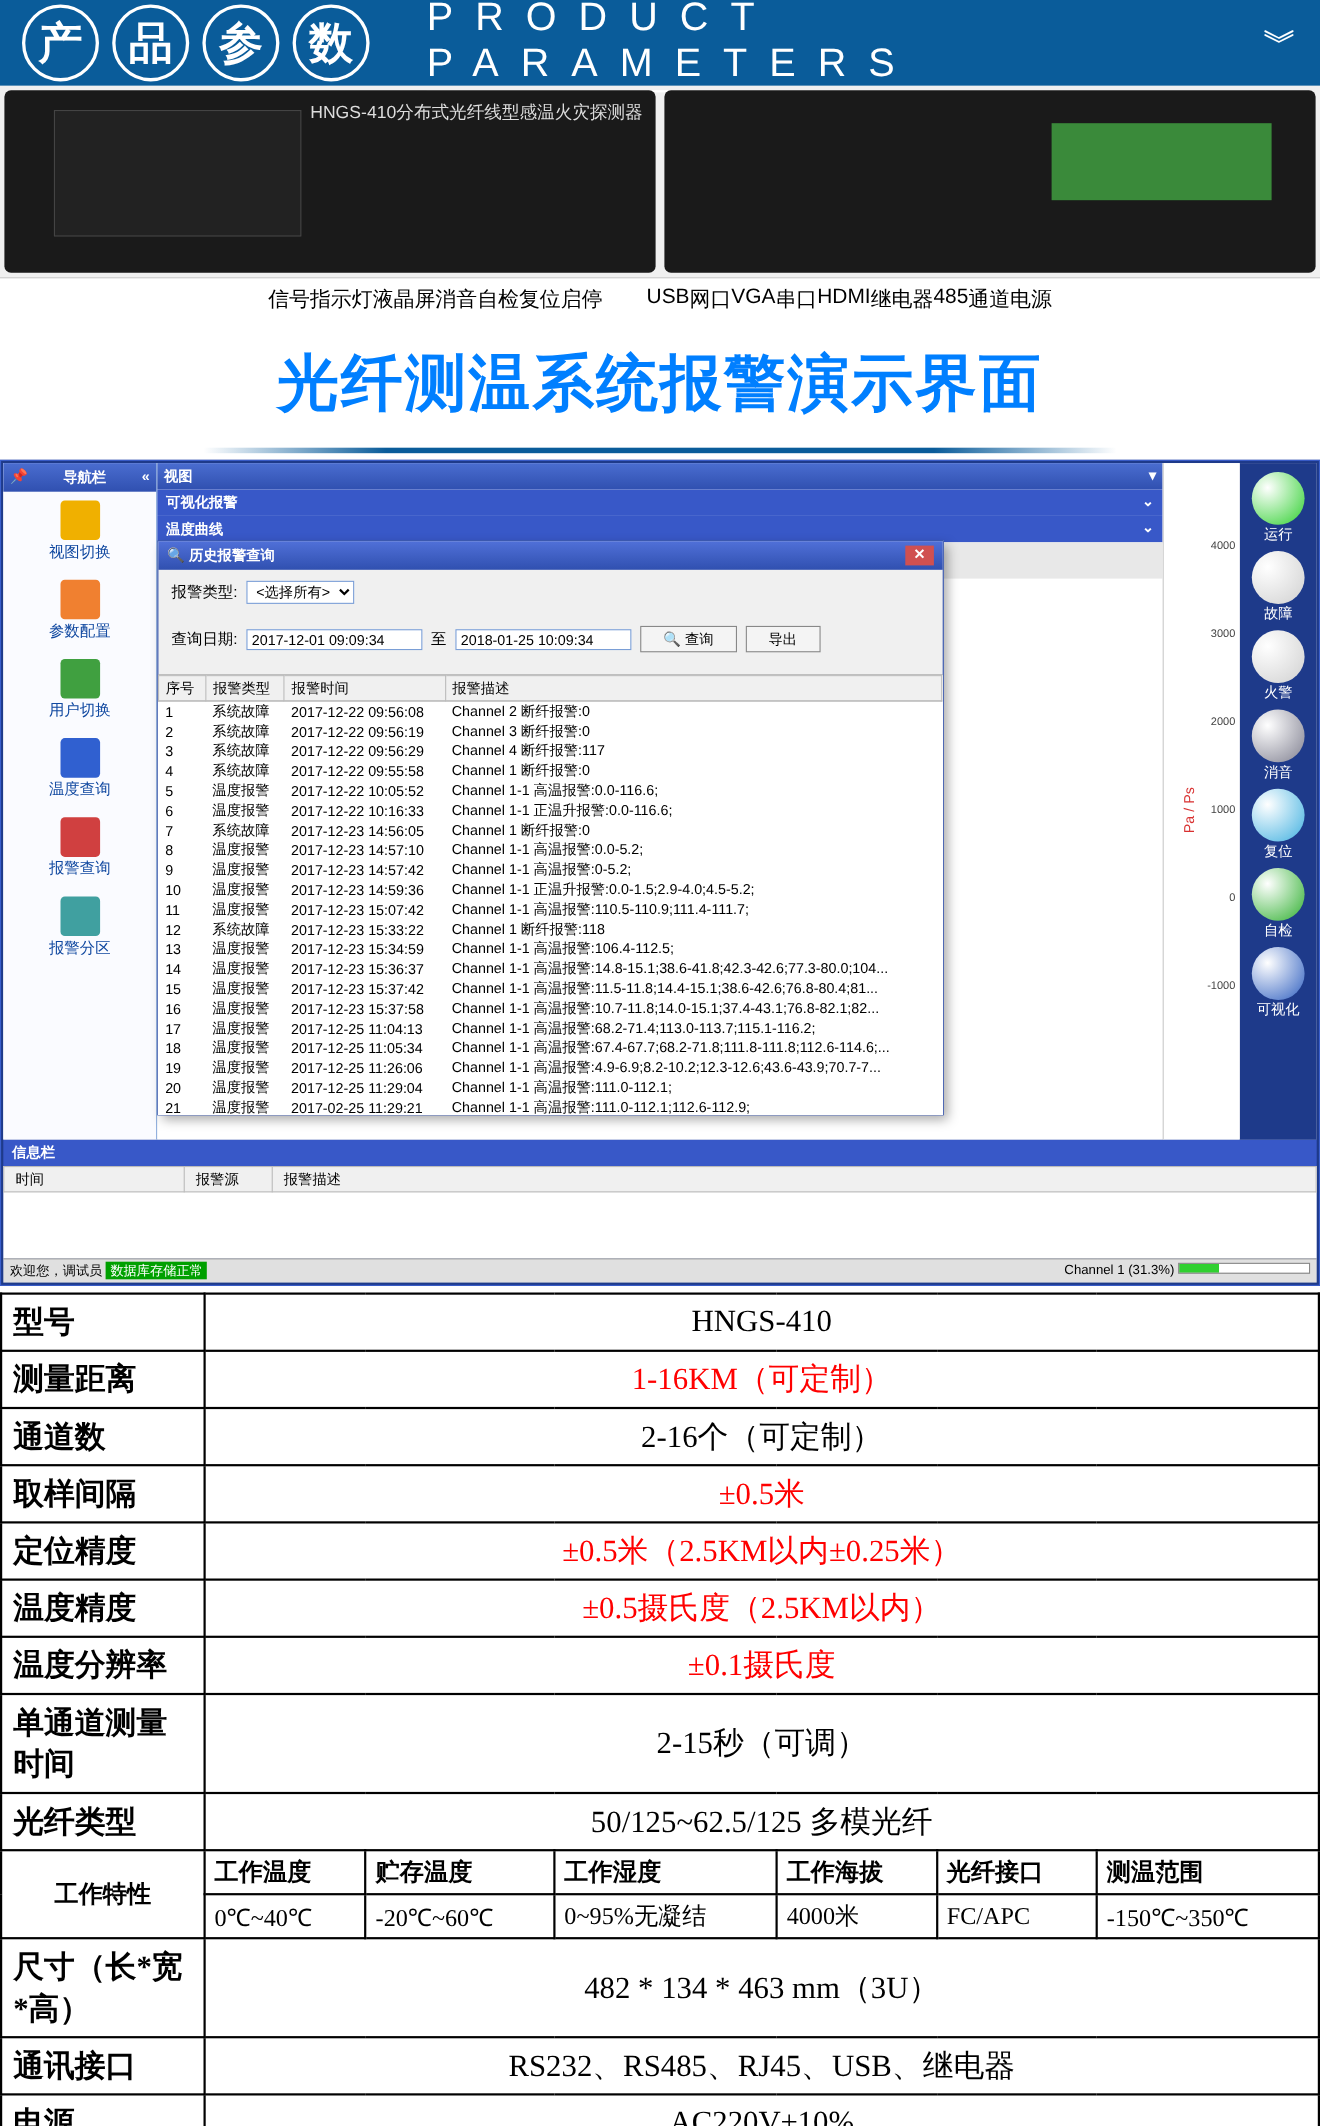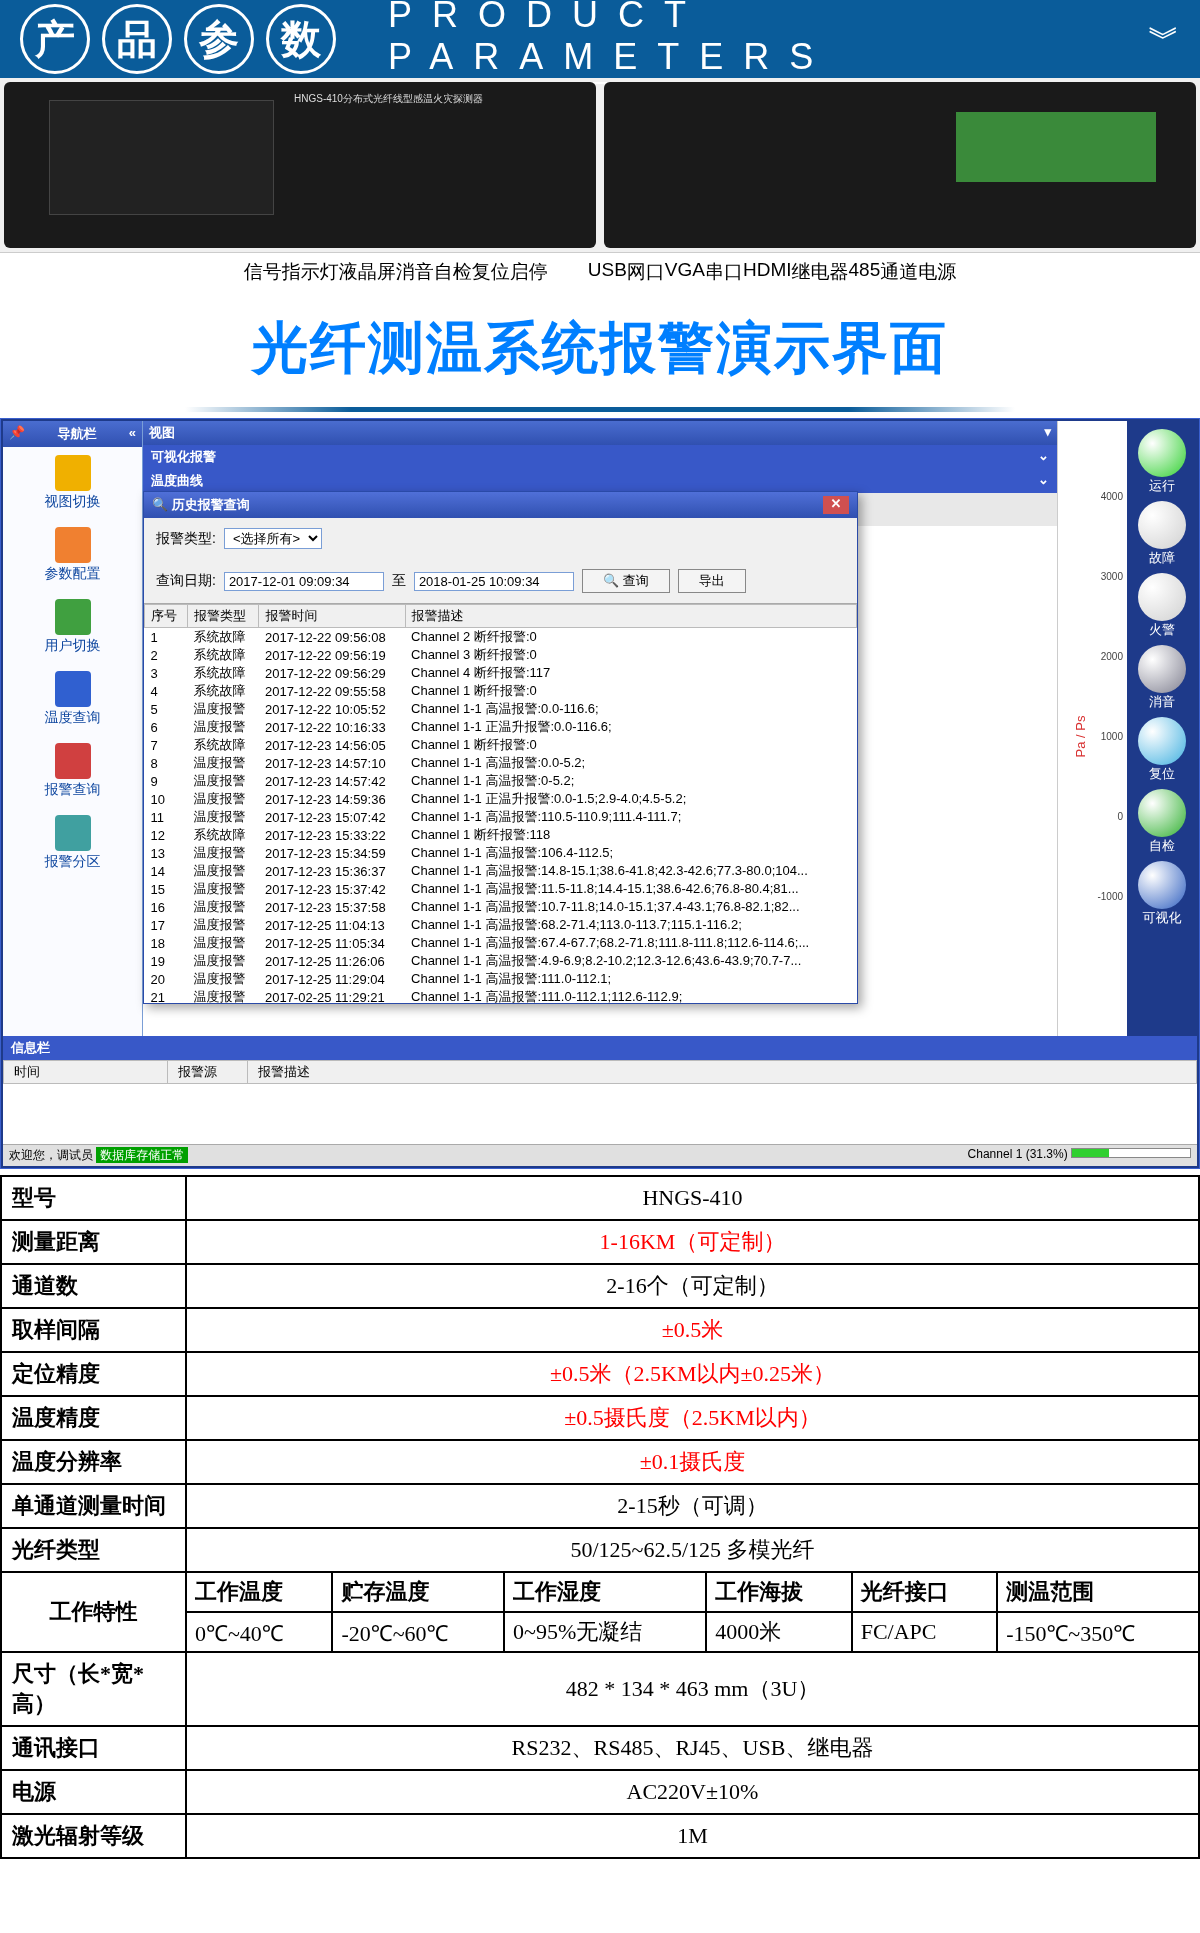--- a/index.html
+++ b/index.html
@@ -38,21 +38,21 @@
 .channel-box input[type=checkbox]{ accent-color:#2a7a2a; }
 .channel-box .arrow { margin-left:18px; color:#333; font-size:11px; }
 
 
 .dialog { position:absolute; left:0px; top:70px; width:715px; background:#f0f0f0; border:1px solid #2a4aa8; box-shadow:4px 4px 10px rgba(0,0,0,.35); }
 .dialog-title { background:linear-gradient(#5070d8,#3050b0); color:#fff; padding:4px 8px; font-weight:bold; display:flex; justify-content:space-between; }
 .dialog-title .close { background:#d05050; color:#fff; width:26px; text-align:center; cursor:pointer; }
 .dialog-form { padding:10px 12px; display:flex; flex-wrap:wrap; align-items:center; gap:8px; font-size:14px; }
 .dialog-form select,.dialog-form input { border:1px solid #7a9ed6; padding:1px 4px; font-size:13px; background:#fff; }
 .dialog-form button { border:1px solid #888; background:#f4f4f4; padding:2px 20px; font-size:13px; cursor:pointer; }
-.dialog-table { background:#fff; border-top:1px solid #aaa; max-height:400px; overflow:auto; }
+.dialog-table { background:#fff; border-top:1px solid #aaa; max-height:400px; overflow:auto;margin-top:10px; }
 .dialog-table table { width:100%; border-collapse:collapse; font-size:13px; }
 .dialog-table th { background:#f0f0f0; border:1px solid #bbb; padding:2px 6px; text-align:left; font-weight:normal; }
 .dialog-table td { padding:0 6px; white-space:nowrap; }
 
 
 .gauge-col { width:70px; background:#fff; position:relative; font-size:10px; color:#444; border-left:1px solid #ccc; }
 .gauge-col .tick { position:absolute; right:4px; }
 .gauge-col .label-y { position:absolute; left:2px; top:50%; transform:rotate(-90deg); color:#d83030; font-size:13px; }
 .btn-col { width:70px; background:#1e3a8a; display:flex; flex-direction:column; align-items:center; gap:6px; padding:8px 0; }
 .btn-col .rbtn { width:48px; height:48px; border-radius:50%; }
@@ -64,42 +64,42 @@
 .info-table table { width:100%; border-collapse:collapse; }
 .info-table th { background:#f0f0f0; border:1px solid #bbb; padding:2px 30px 2px 10px; text-align:left; font-size:13px; font-weight:normal; height:20px; }
 .info-table td { height:60px; }
 
 .status-bar { background:#e0e0e0; border-top:1px solid #aaa; padding:2px 6px; font-size:12px; display:flex; justify-content:space-between; }
 .status-bar .green { background:#00a000; color:#fff; padding:1px 4px; }
 
 
 .spec { margin-top:6px; }
 .spec table { width:100%; border-collapse:collapse; }
-.spec th,.spec td { border:2px solid #000; padding:6px 10px; font-size:22px; font-family:"SimSun","宋体"; }
+.spec th,.spec td { border:2px solid #000; padding:6px 10px; font-size:28px; font-family:"SimSun","宋体"; }
 .spec th { text-align:left; font-weight:bold; width:185px; background:#fff; }
 .spec td { text-align:center; }
 .spec .red { color:#ff0000; }
 .spec .sub th,.spec .sub td { font-size:22px; padding:4px 8px; }
 </style>
 </head>
 <body>
 
 <div class="banner">
   <div class="banner-circle">产</div>
   <div class="banner-circle">品</div>
   <div class="banner-circle">参</div>
   <div class="banner-circle">数</div>
   <div class="banner-text">PRODUCT  PARAMETERS</div>
   <div class="banner-chevrons">︾</div>
 </div>
 
 <div class="hw-strip">
   <div class="hw-box">
     <div class="screen"></div>
-    <div style="position:absolute;top:10px;left:290px;font-size:10px;color:#ddd;text-align:right;">HNGS-410分布式光纤线型感温火灾探测器</div>
+    <div style="position:absolute;top:10px;left:278px;font-size:16px;color:#ddd;">HNGS-410分布式光纤线型感温火灾探测器</div>
   </div>
   <div class="hw-box">
     <div style="position:absolute;top:30px;right:40px;width:200px;height:70px;background:#3a8a3a;"></div>
   </div>
 </div>
 <div class="hw-label-row">
   <span>信号指示灯</span>
   <span>液晶屏</span>
   <span>消音</span>
   <span>自检</span>

